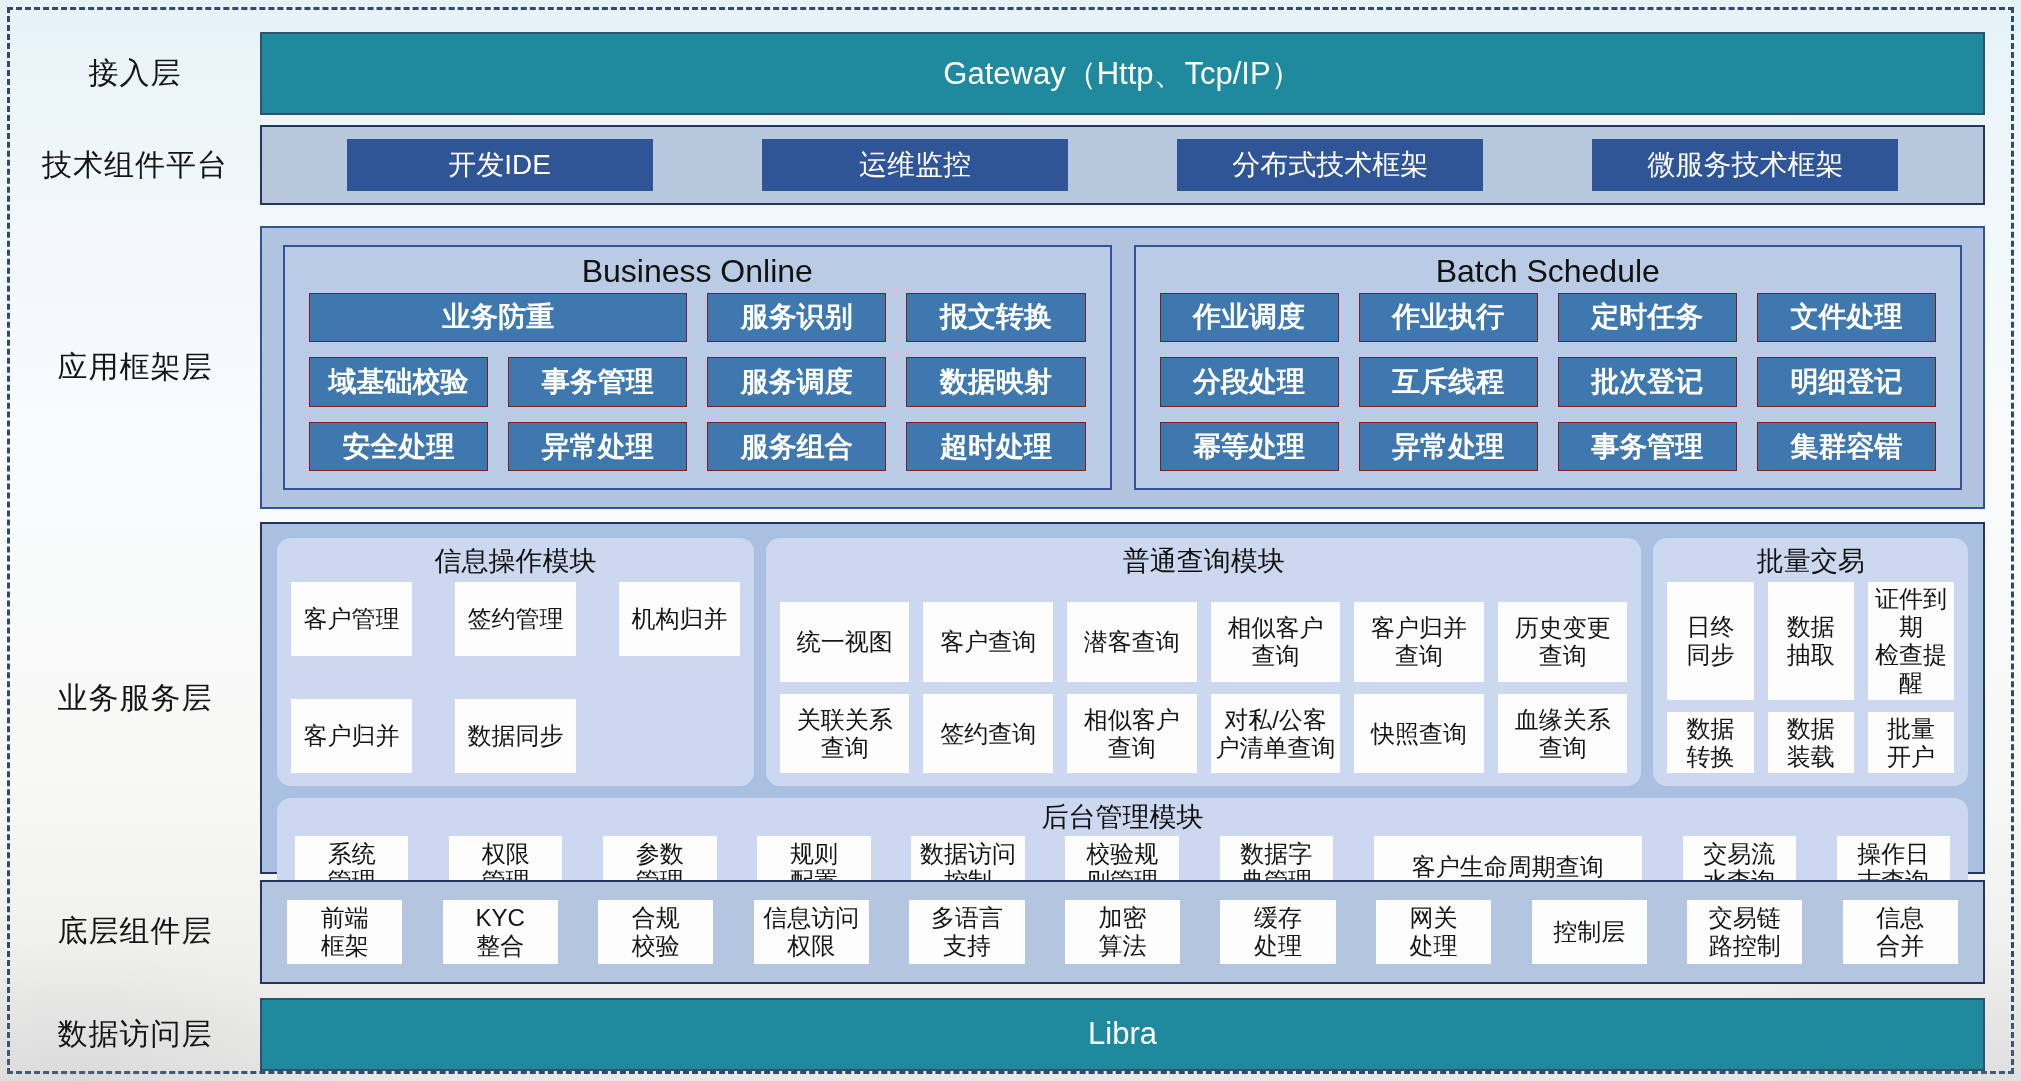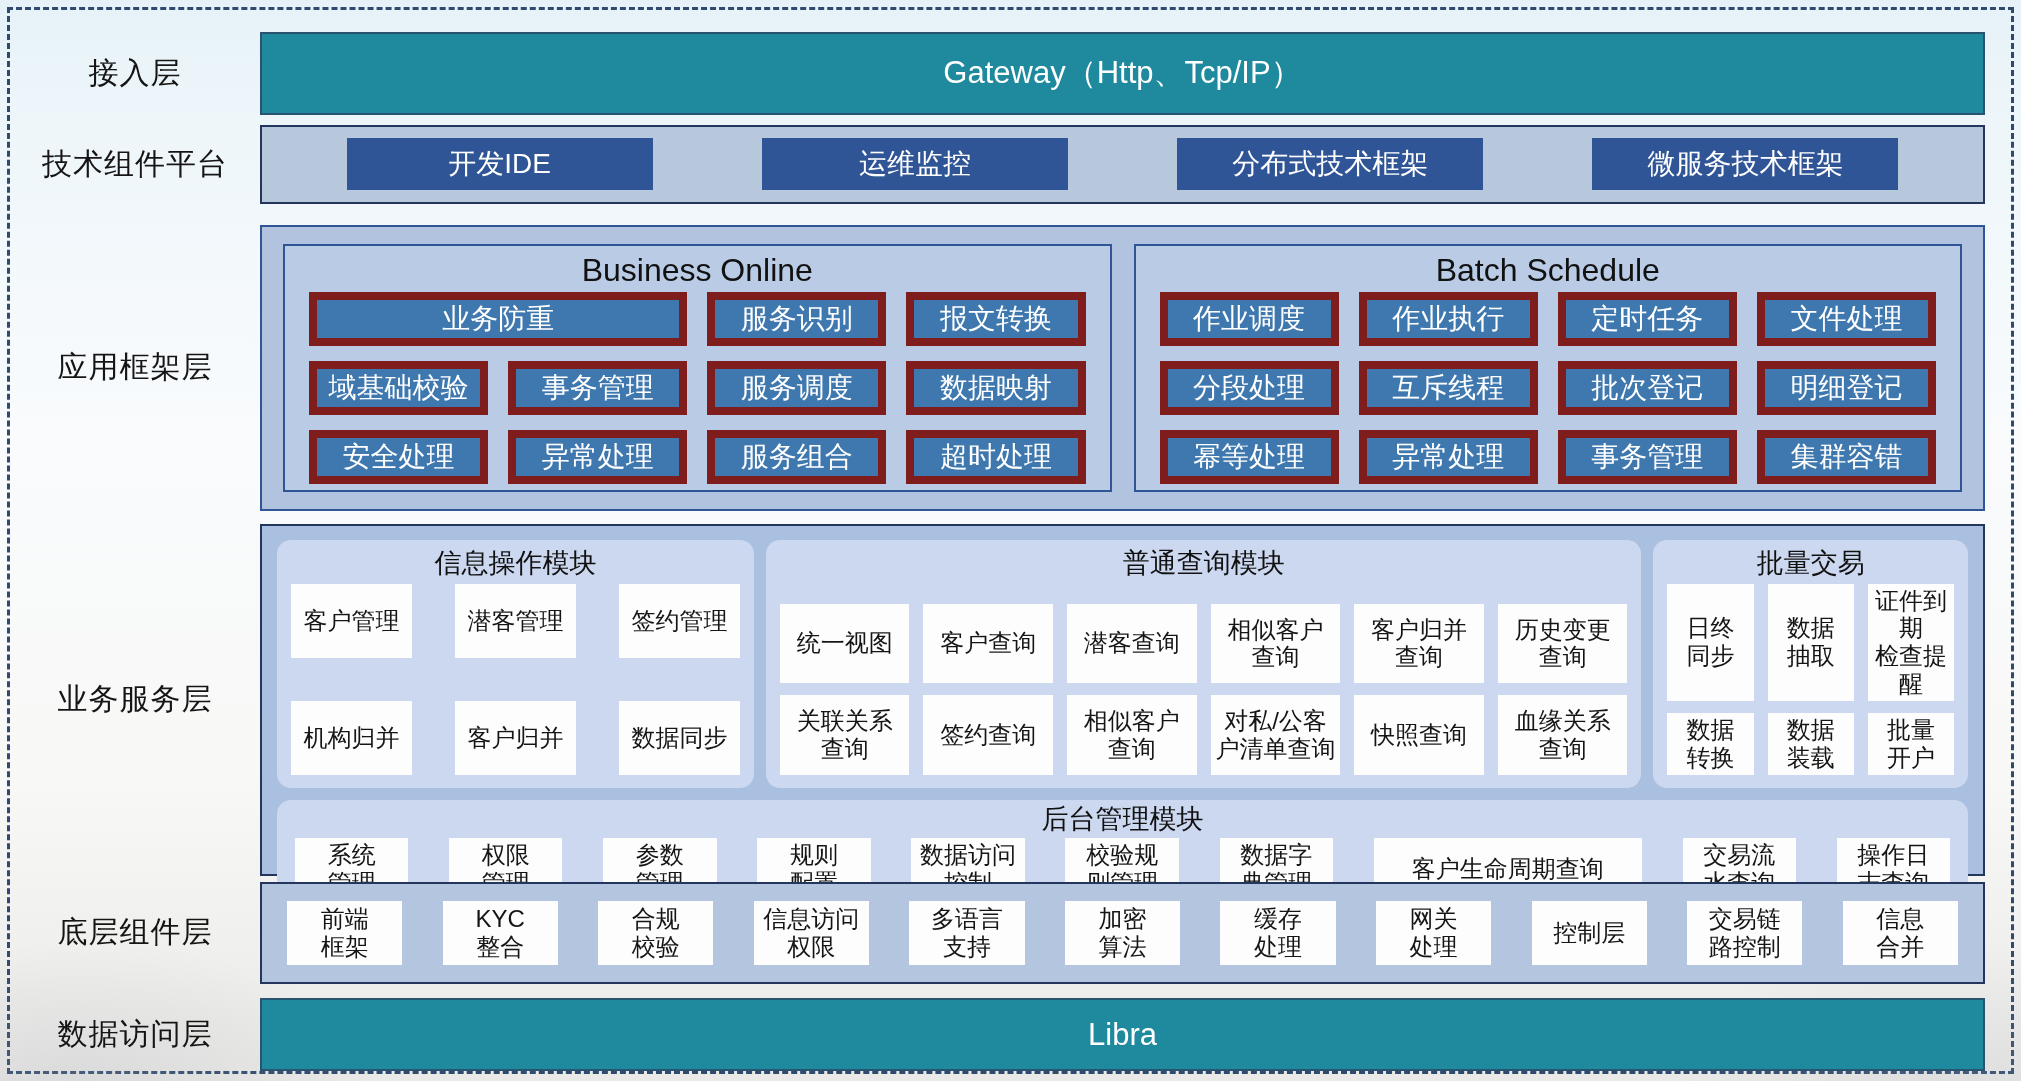--- a/index.html
+++ b/index.html
@@ -67,23 +67,23 @@
   }
   .app-title {
     height:44px; line-height:44px; text-align:center;
     font-size:32px; color:#111;
   }
   .app-grid {
     flex:1; display:grid; grid-template-columns:repeat(4,1fr);
     gap:15px 20px;
   }
   .app-btn {
-    background:#3e78ae; border:8px solid #7f1d1d; color:#fff;
-    display:flex; align-items:center; justify-content:center;
-    font-size:28px; white-space:pre-line; text-align:center;
+    background:#3e78ae; border:1px solid #7f1d1d; color:#fff;
+    display:flex; align-items:center; justify-content:center;
+    font-size:28px; white-space:pre-line; text-align:center;font-weight:bold;
   }
   .app-btn.span2 { grid-column:span 2; }
 
   .svc-outer {
     height:100%; background:#aac0e0; border:2px solid #24355e;
     padding:14px 15px; display:flex; flex-direction:column; gap:12px;
   }
   .svc-top { flex:1; display:flex; gap:12px; }
   .svc-panel {
     background:#ccd8ef; border-radius:14px;
@@ -189,21 +189,20 @@
 
     <div class="row row-svc">
       <div class="row-label">业务服务层</div>
       <div class="row-content">
         <div class="svc-outer">
           <div class="svc-top">
             <div class="svc-panel info">
               <div class="panel-title">信息操作模块</div>
               <div class="panel-grid">
                   <div class="white-box">客户管理</div>
-                  <div class="white-box">潜客管理</div>
                   <div class="white-box">签约管理</div>
                   <div class="white-box">机构归并</div>
                   <div class="white-box">客户归并</div>
                   <div class="white-box">数据同步</div>
                 </div>
             </div>
             <div class="svc-panel query">
               <div class="panel-title">普通查询模块</div>
               <div class="panel-grid">
                   <div class="white-box">统一视图</div>

